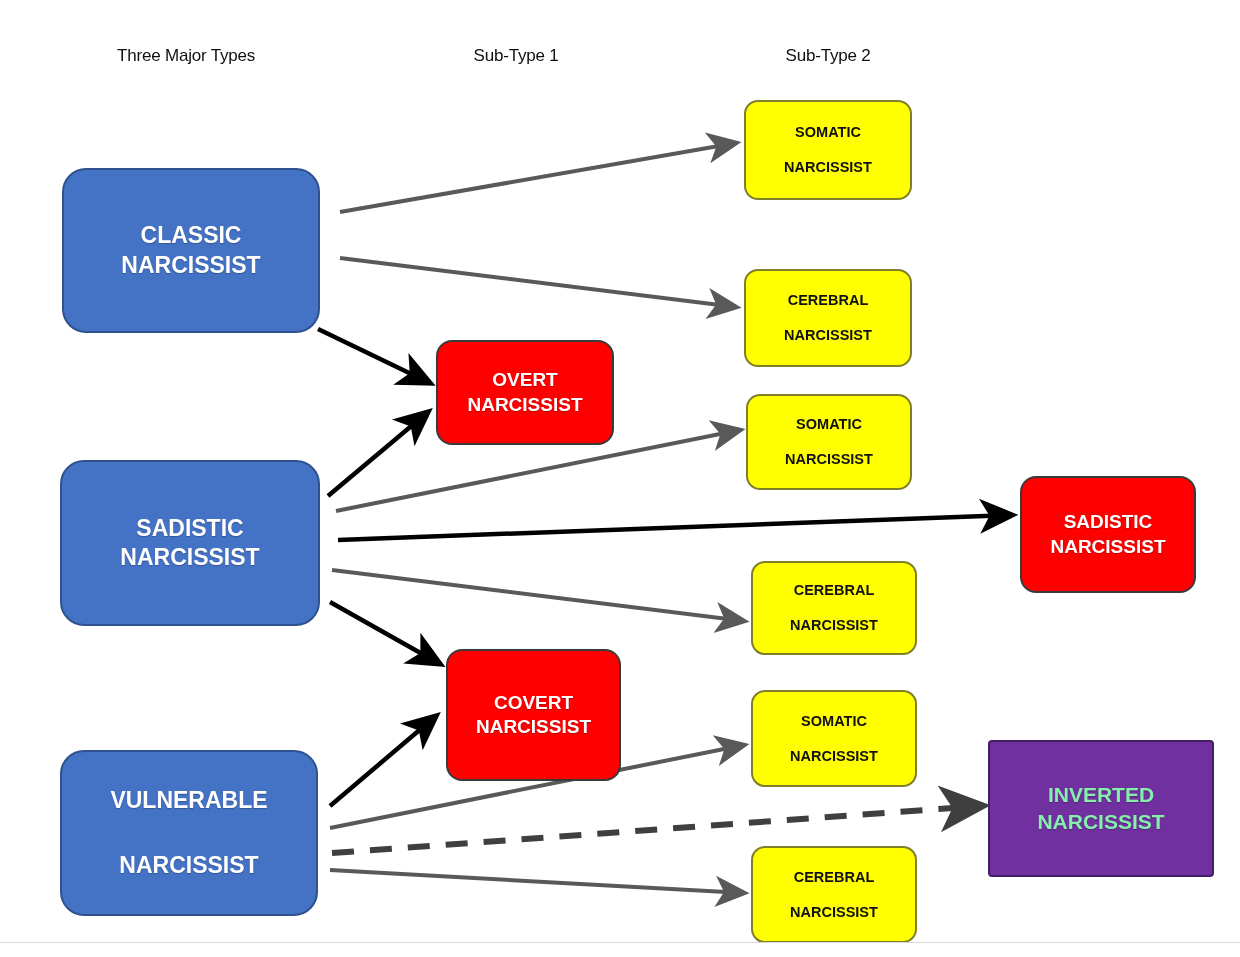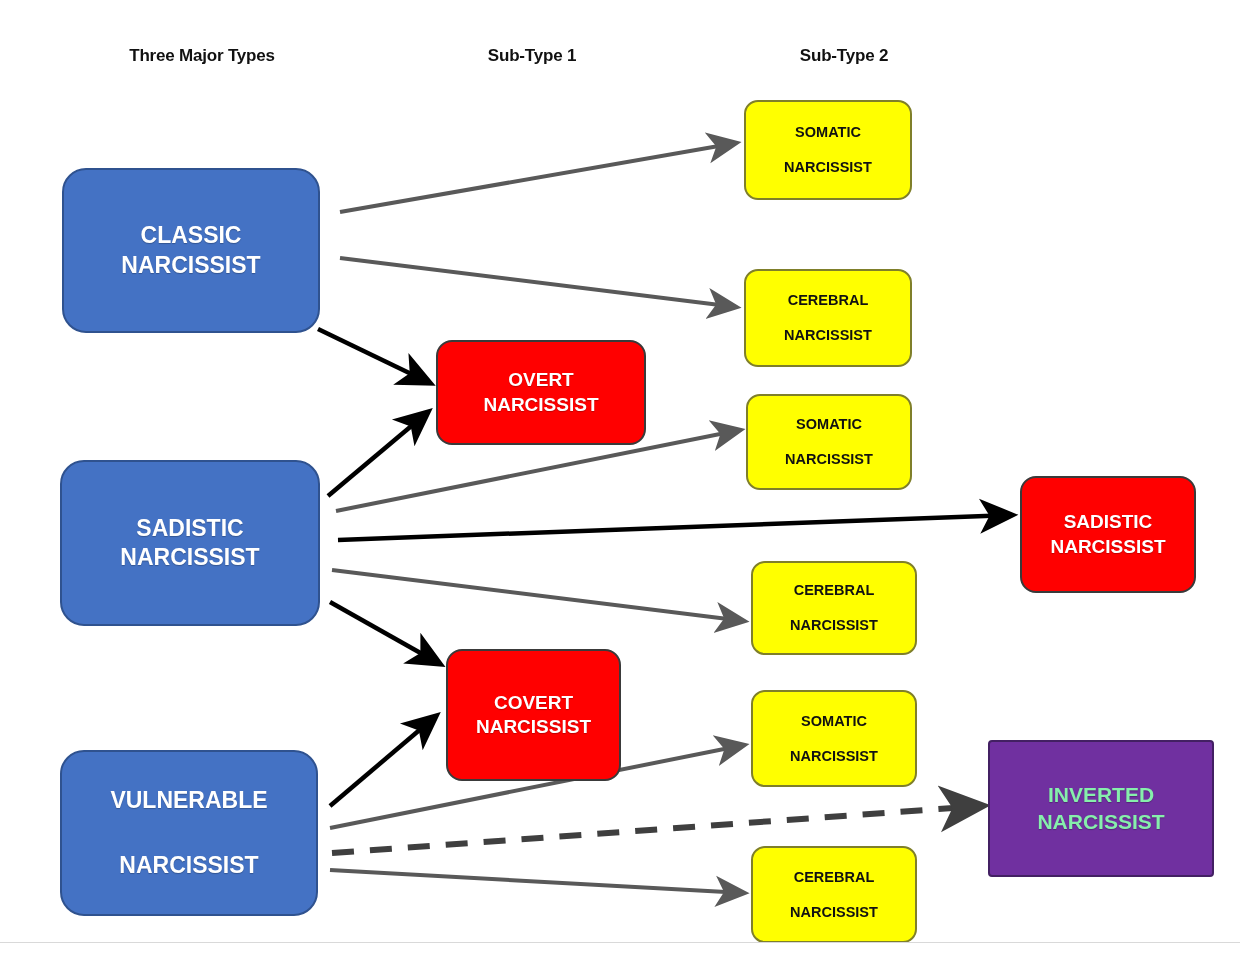--- a/index.html
+++ b/index.html
@@ -7,23 +7,23 @@
   body{
     width:1240px; height:957px;
     font-family:"Liberation Sans", sans-serif;
     position:relative; overflow:hidden;
   }
   #canvas{ position:absolute; inset:0; width:1240px; height:957px; }
 
   
   .col-head{
     position:absolute;
-    font-size:17px; font-weight:bold; color:#111111;
+    font-size:17px; font-weight:normal; color:#111111;
     letter-spacing:-0.2px; white-space:nowrap;
-    text-align:center; transform:translateX(-50%);margin-left:16px;
+    text-align:center; transform:translateX(-50%);
   }
 
   
   .node{
     position:absolute;
     display:flex; flex-direction:column;
     align-items:center; justify-content:center;
     border-radius:18px;
     text-align:center;
     line-height:1.28;
@@ -125,21 +125,21 @@
   <div class="node major" style="left:60px; top:460px; width:260px; height:166px;">
     <span class="l1">SADISTIC</span>
     <span class="l2">NARCISSIST</span>
   </div>
 
   <div class="node major" style="left:60px; top:750px; width:258px; height:166px;gap:36px;">
     <span class="l1">VULNERABLE</span>
     <span class="l2">NARCISSIST</span>
   </div>
 
-  <div class="node subtype1" style="left:436px; top:340px; width:210px; height:105px;">
+  <div class="node subtype1" style="left:436px; top:340px; width:178px; height:105px;">
     <span class="l1">OVERT</span>
     <span class="l2">NARCISSIST</span>
   </div>
 
   <div class="node subtype1" style="left:446px; top:649px; width:175px; height:132px;">
     <span class="l1">COVERT</span>
     <span class="l2">NARCISSIST</span>
   </div>
 
   <div class="node subtype2" style="left:744px; top:100px; width:168px; height:100px;">

